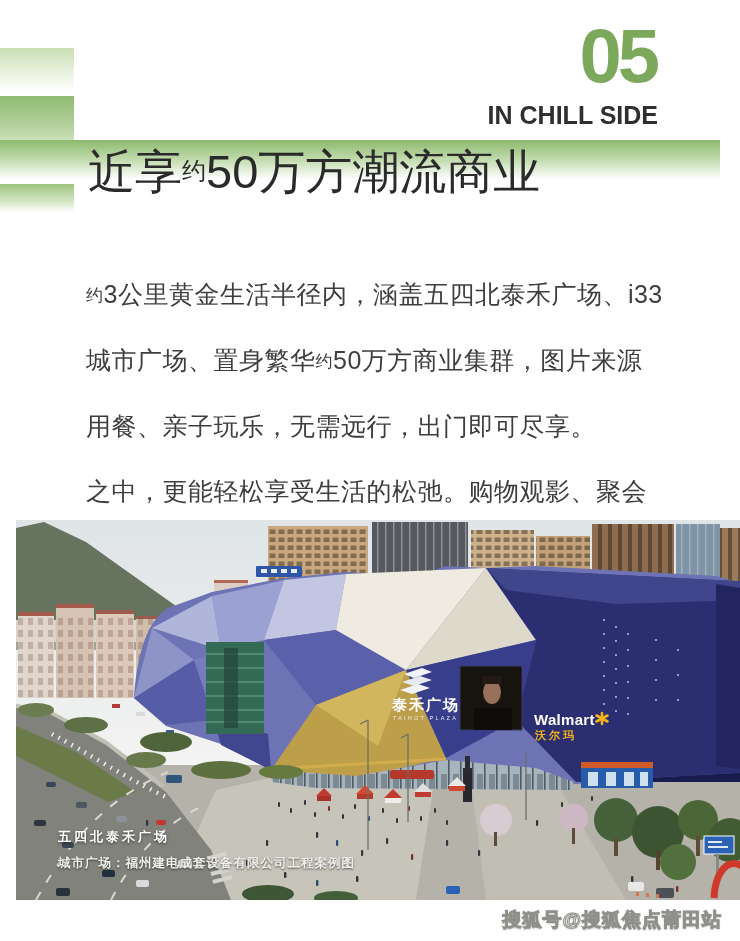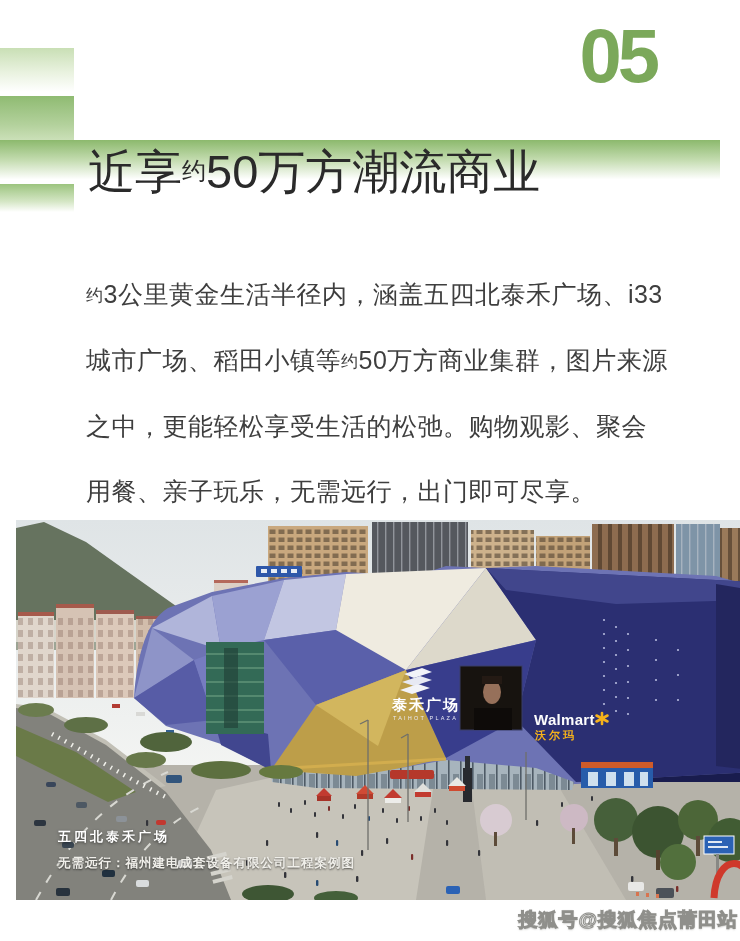--- a/index.html
+++ b/index.html
@@ -27,47 +27,48 @@
   .bodytext p{margin:0;font-size:25px;line-height:65px;white-space:nowrap;letter-spacing:0.5px;}
   .bodytext .small{font-size:17px;vertical-align:2px;}
   
   .photo{position:absolute;left:16px;top:520px;width:740px;height:380px;margin:0;}
   .photo svg{display:block;}
   .cap-title{position:absolute;left:42px;top:308px;font-size:13px;font-weight:700;color:#ffffff;
              letter-spacing:3px;text-shadow:0 1px 3px rgba(0,0,0,.55);}
   .cap-src{position:absolute;left:42px;top:335px;font-size:12.5px;font-weight:700;color:#f0efea;
            letter-spacing:1px;text-shadow:0 1px 2px rgba(0,0,0,.6);}
   
-  .watermark{position:absolute;right:2px;top:907px;font-size:19px;font-weight:700;letter-spacing:1px;
+  .watermark{position:absolute;right:18px;top:907px;font-size:19px;font-weight:700;letter-spacing:1px;
              color:#ffffff;-webkit-text-stroke:1px #8f8f8b;
              text-shadow:0 0 1px #b5b5b0,0 1px 2px rgba(110,110,105,.45);}
   
   .logo-cn{font-size:15px;font-weight:700;fill:#ffffff;letter-spacing:2px;}
   .logo-en{font-size:5.5px;fill:#e9eaf4;letter-spacing:2.2px;}
   .wm-en{font-size:15px;font-weight:700;fill:#fdfdfd;letter-spacing:0.3px;}
   .wm-cn{font-size:11px;font-weight:700;fill:#f6b21b;letter-spacing:3px;}
 </style>
 </head>
 <body>
 
 <div class="page">
 
   <div class="bar bar1"></div>
   <div class="bar bar2"></div>
   <div class="bar barWide"></div>
   <div class="bar bar4"></div>
 
   <div class="pagenum">05</div>
+  <div class="tagline">IN CHILL SIDE</div>
   <div class="h2"><span>近享</span><span class="small">约</span><span>50万方潮流商业</span></div>
 
   <div class="bodytext">
     <p><span class="small">约</span><span>3公里黄金生活半径内，涵盖五四北泰禾广场、i33</span></p>
-    <p><span>城市广场、稻田小镇等</span><span class="small">约</span><span>50万方商业集群，图片来源</span></p>
+    <p><span>城市广场、置身繁华</span><span class="small">约</span><span>50万方商业集群，图片来源</span></p>
+    <p>用餐、亲子玩乐，无需远行，出门即可尽享。</p>
     <p>之中，更能轻松享受生活的松弛。购物观影、聚会</p>
-    <p>用餐、亲子玩乐，无需远行，出门即可尽享。</p>
   </div>
 
   <figure class="photo">
     <svg width="740" height="380" viewBox="0 0 740 380" xmlns="http://www.w3.org/2000/svg">
       <defs>
         <linearGradient id="skyG" x1="0" y1="0" x2="0" y2="1">
           <stop offset="0" stop-color="#dfe4e6"></stop>
             <stop offset="1" stop-color="#f4f5f3"></stop>
         </linearGradient>
         <pattern id="towGrid" width="9" height="8" patternUnits="userSpaceOnUse">
@@ -370,19 +371,19 @@
       <path d="M698,378 C700,332 736,332 738,378" stroke="#cf392c" stroke-width="7" fill="none"></path>
       <g fill="#d8744f">
         <rect x="620" y="372" width="3" height="4"></rect>
           <rect x="630" y="373" width="3" height="4"></rect>
           <rect x="640" y="374" width="3" height="4"></rect>
       </g>
     </svg>
 
     <figcaption>
       <div class="cap-title">五四北泰禾广场</div>
-      <div class="cap-src">无需远行：福州建电成套设备有限公司工程案例图</div>
+      <div class="cap-src">城市广场：福州建电成套设备有限公司工程案例图</div>
     </figcaption>
   </figure>
 
   <div class="watermark">搜狐号@搜狐焦点莆田站</div>
 
 </div>
 
 </body></html>

